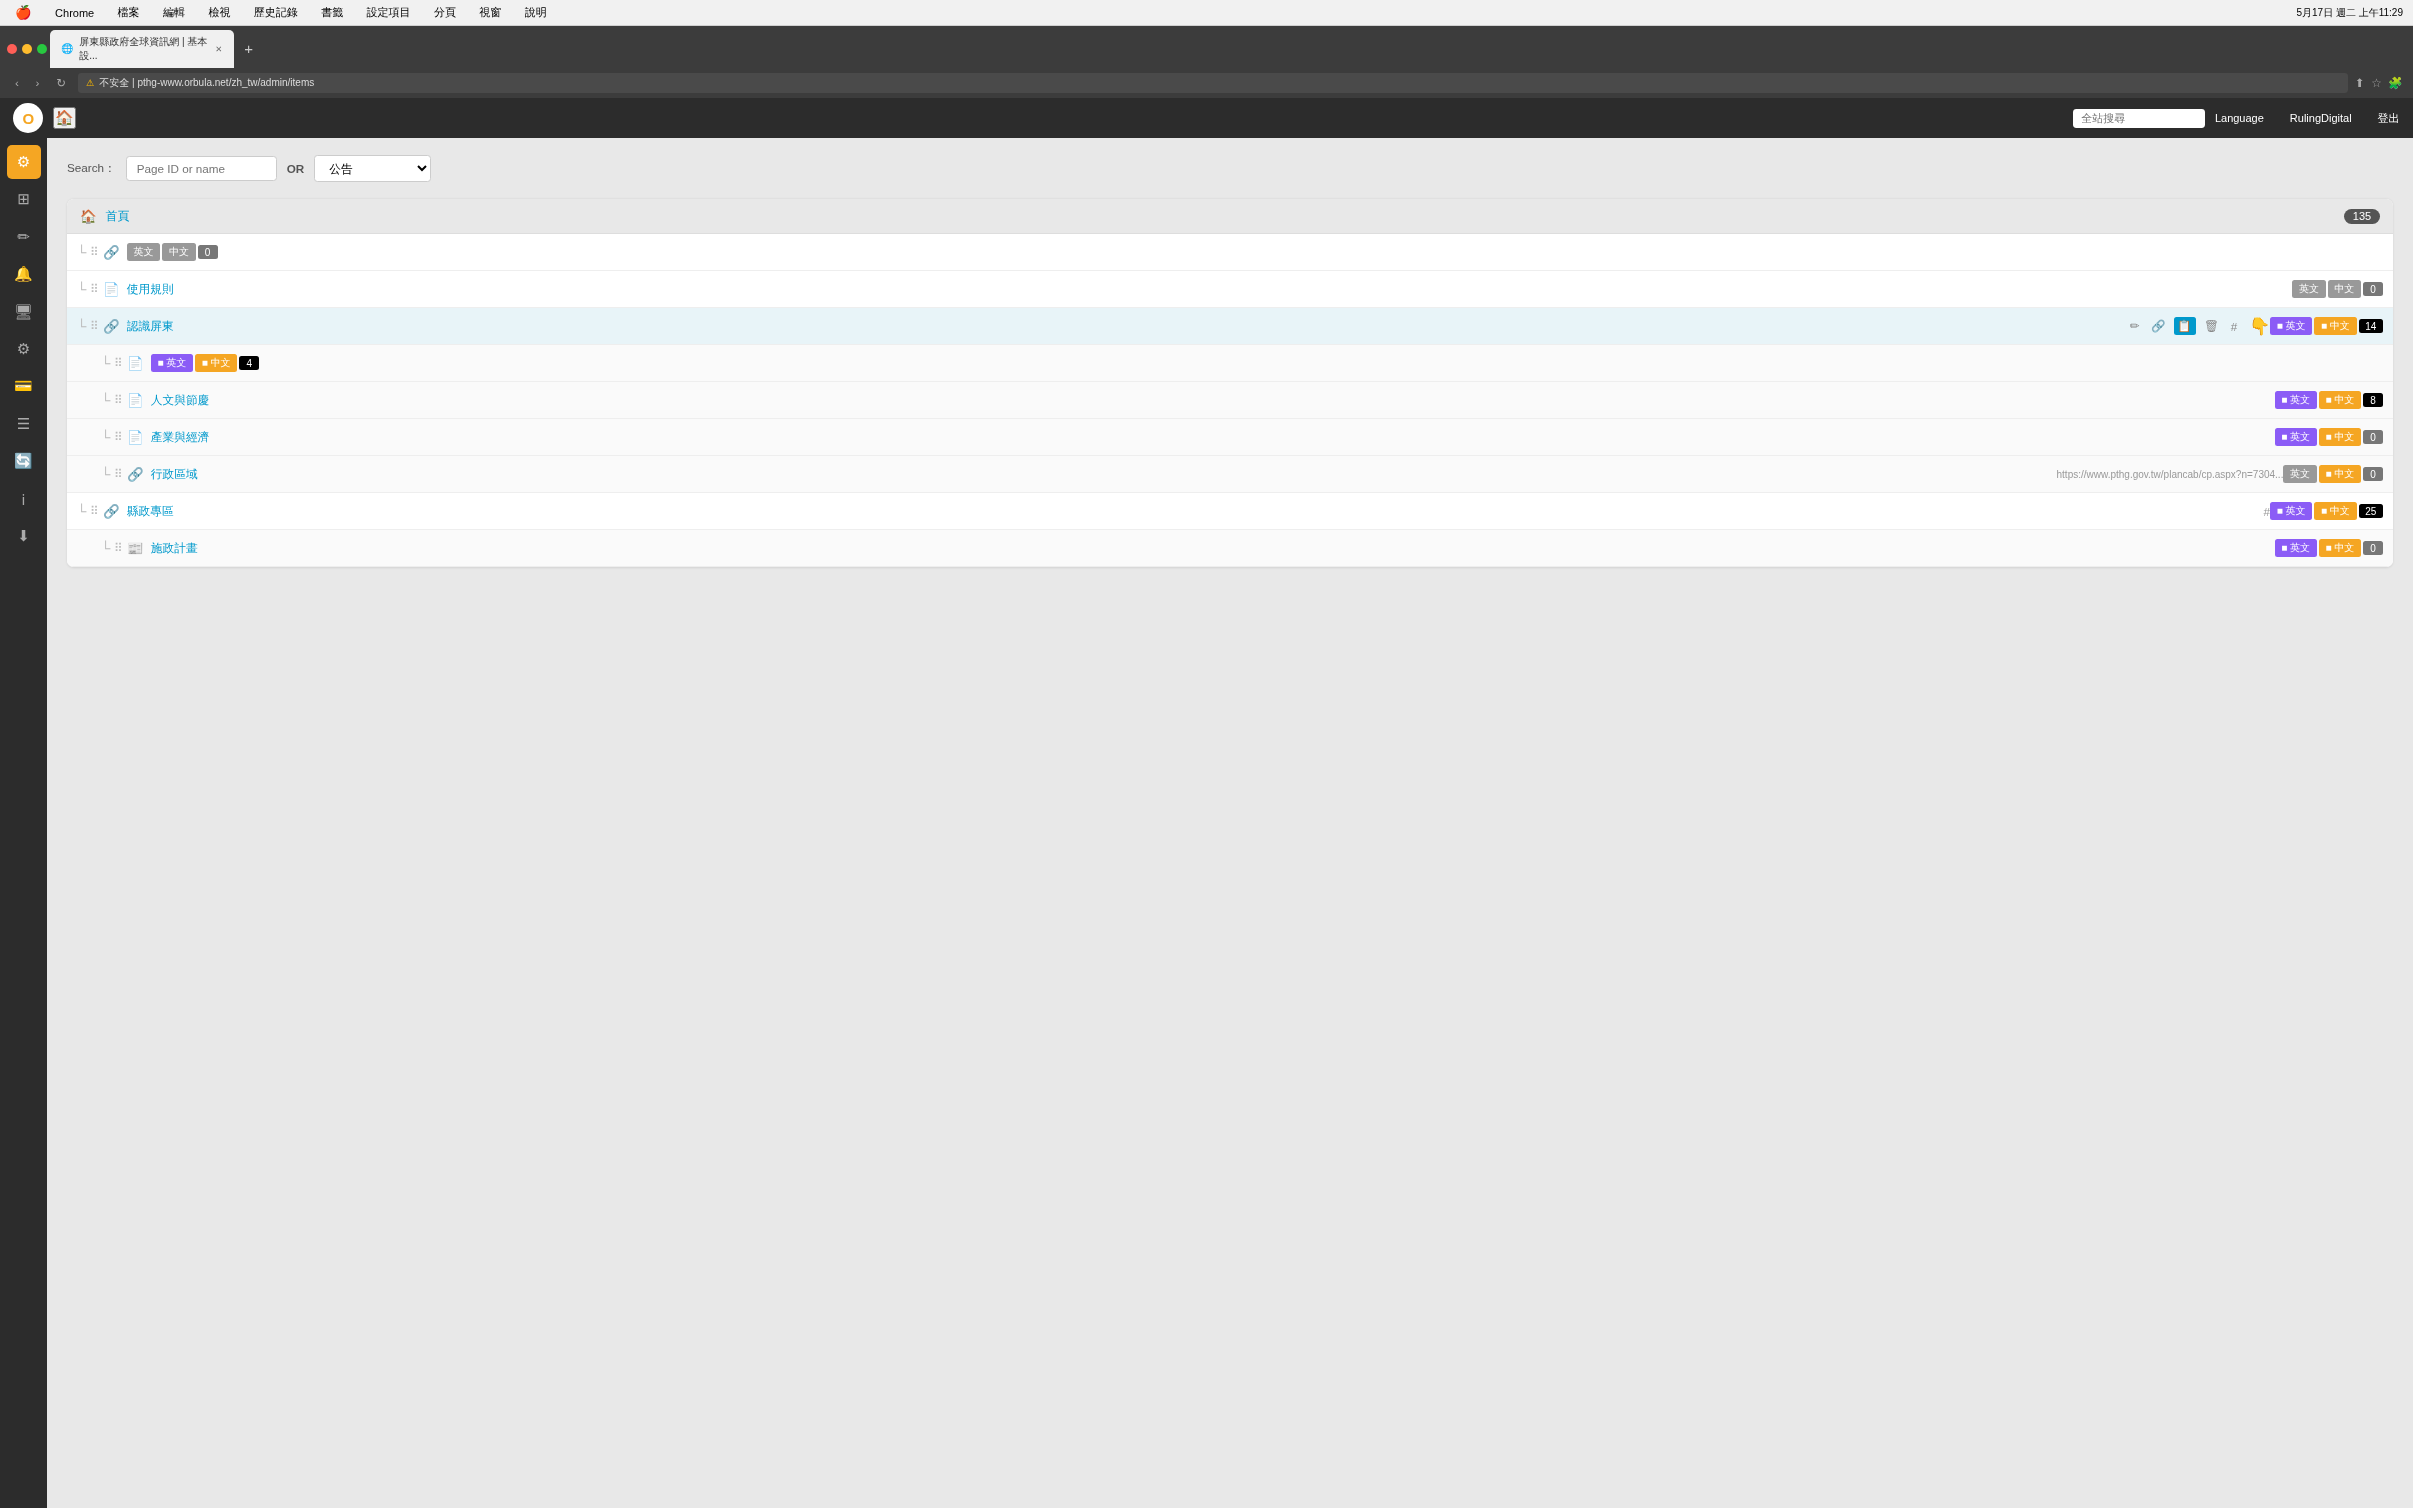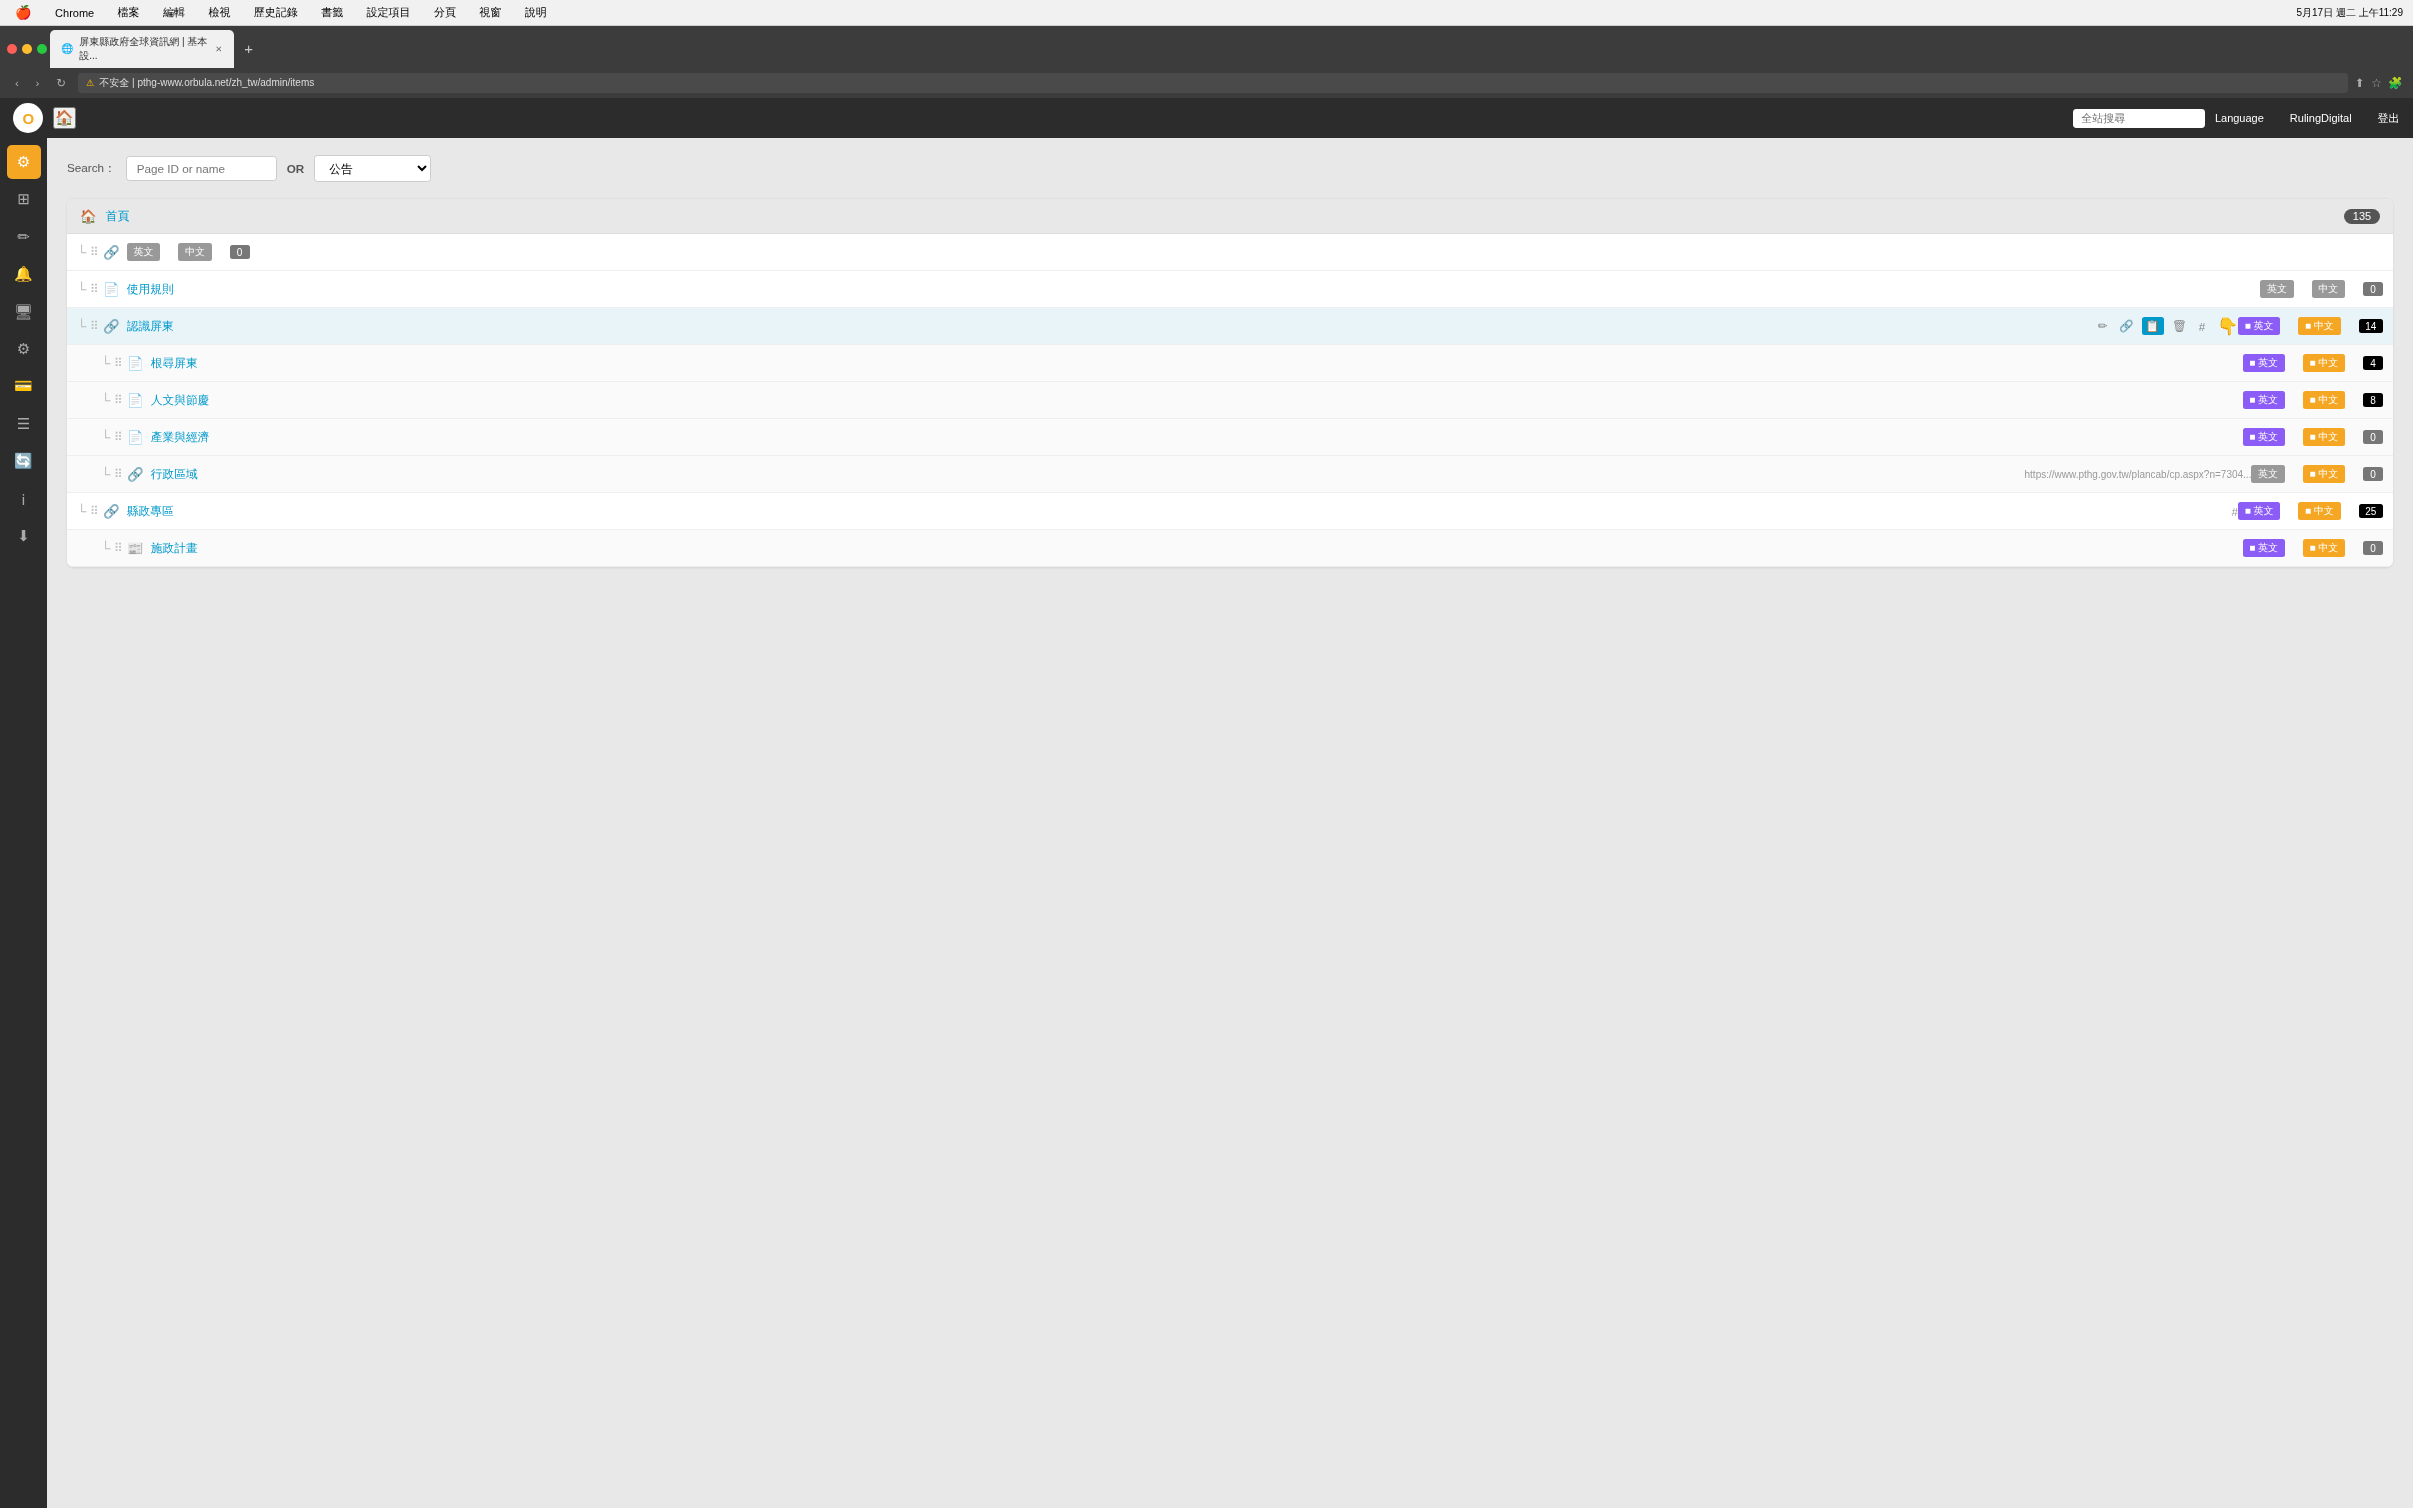--- a/index.html
+++ b/index.html
@@ -73,21 +73,21 @@
     .row-page-icon { color: #666; }
     .row-name { color: #0099cc; font-size: 11.7px; flex: 1; }
     .row-url { color: #999; font-size: 10px; margin-left: 6.7px; }
 
     
     .row-actions { display: flex; gap: 5px; align-items: center; }
     .action-btn { font-size: 11.7px; color: #888; cursor: pointer; padding: 1.7px 3.4px; border-radius: 2.5px; }
     .action-btn.active { background: #0099cc; color: #fff; border-radius: 2.5px; }
 
     
-    .lang-badges { display: flex; gap: 18px; align-items: center; }
+    .lang-badges { display: flex; gap: 2px; align-items: center; }
     .lang-badge { padding: 1.7px 6.7px; border-radius: 2.5px; font-size: 10px; color: #fff; font-weight: 500; display: flex; align-items: center; gap: 2.5px; }
     .lang-badge.en { background: #8b5cf6; }
     .lang-badge.zh { background: #f5a623; }
     .lang-badge.en-gray { background: #999; }
     .lang-badge.zh-gray { background: #999; }
     .count-badge { padding: 1.7px 6.7px; border-radius: 2.5px; background: #777; color: #fff; font-size: 10px; min-width: 20px; text-align: center; }
     .count-badge.blue { background: #000000; }
 
     
     .hash-text { color: #999; font-size: 11.7px; margin-left: 5px; }
@@ -240,21 +240,20 @@
           <span class="lang-badge en">■ 英文</span>
           <span class="lang-badge zh">■ 中文</span>
           <span class="count-badge blue">14</span>
         </div>
       </div>
 
       <div class="tree-row child">
         <span class="indent-l">└</span>
         <span class="row-drag">⠿</span>
         <span class="row-icon row-page-icon">📄</span>
-        <span class="row-name">根尋屏東</span>
         <div class="lang-badges">
           <span class="lang-badge en">■ 英文</span>
           <span class="lang-badge zh">■ 中文</span>
           <span class="count-badge blue">4</span>
         </div>
       </div>
 
       <div class="tree-row child">
         <span class="indent-l">└</span>
         <span class="row-drag">⠿</span>

